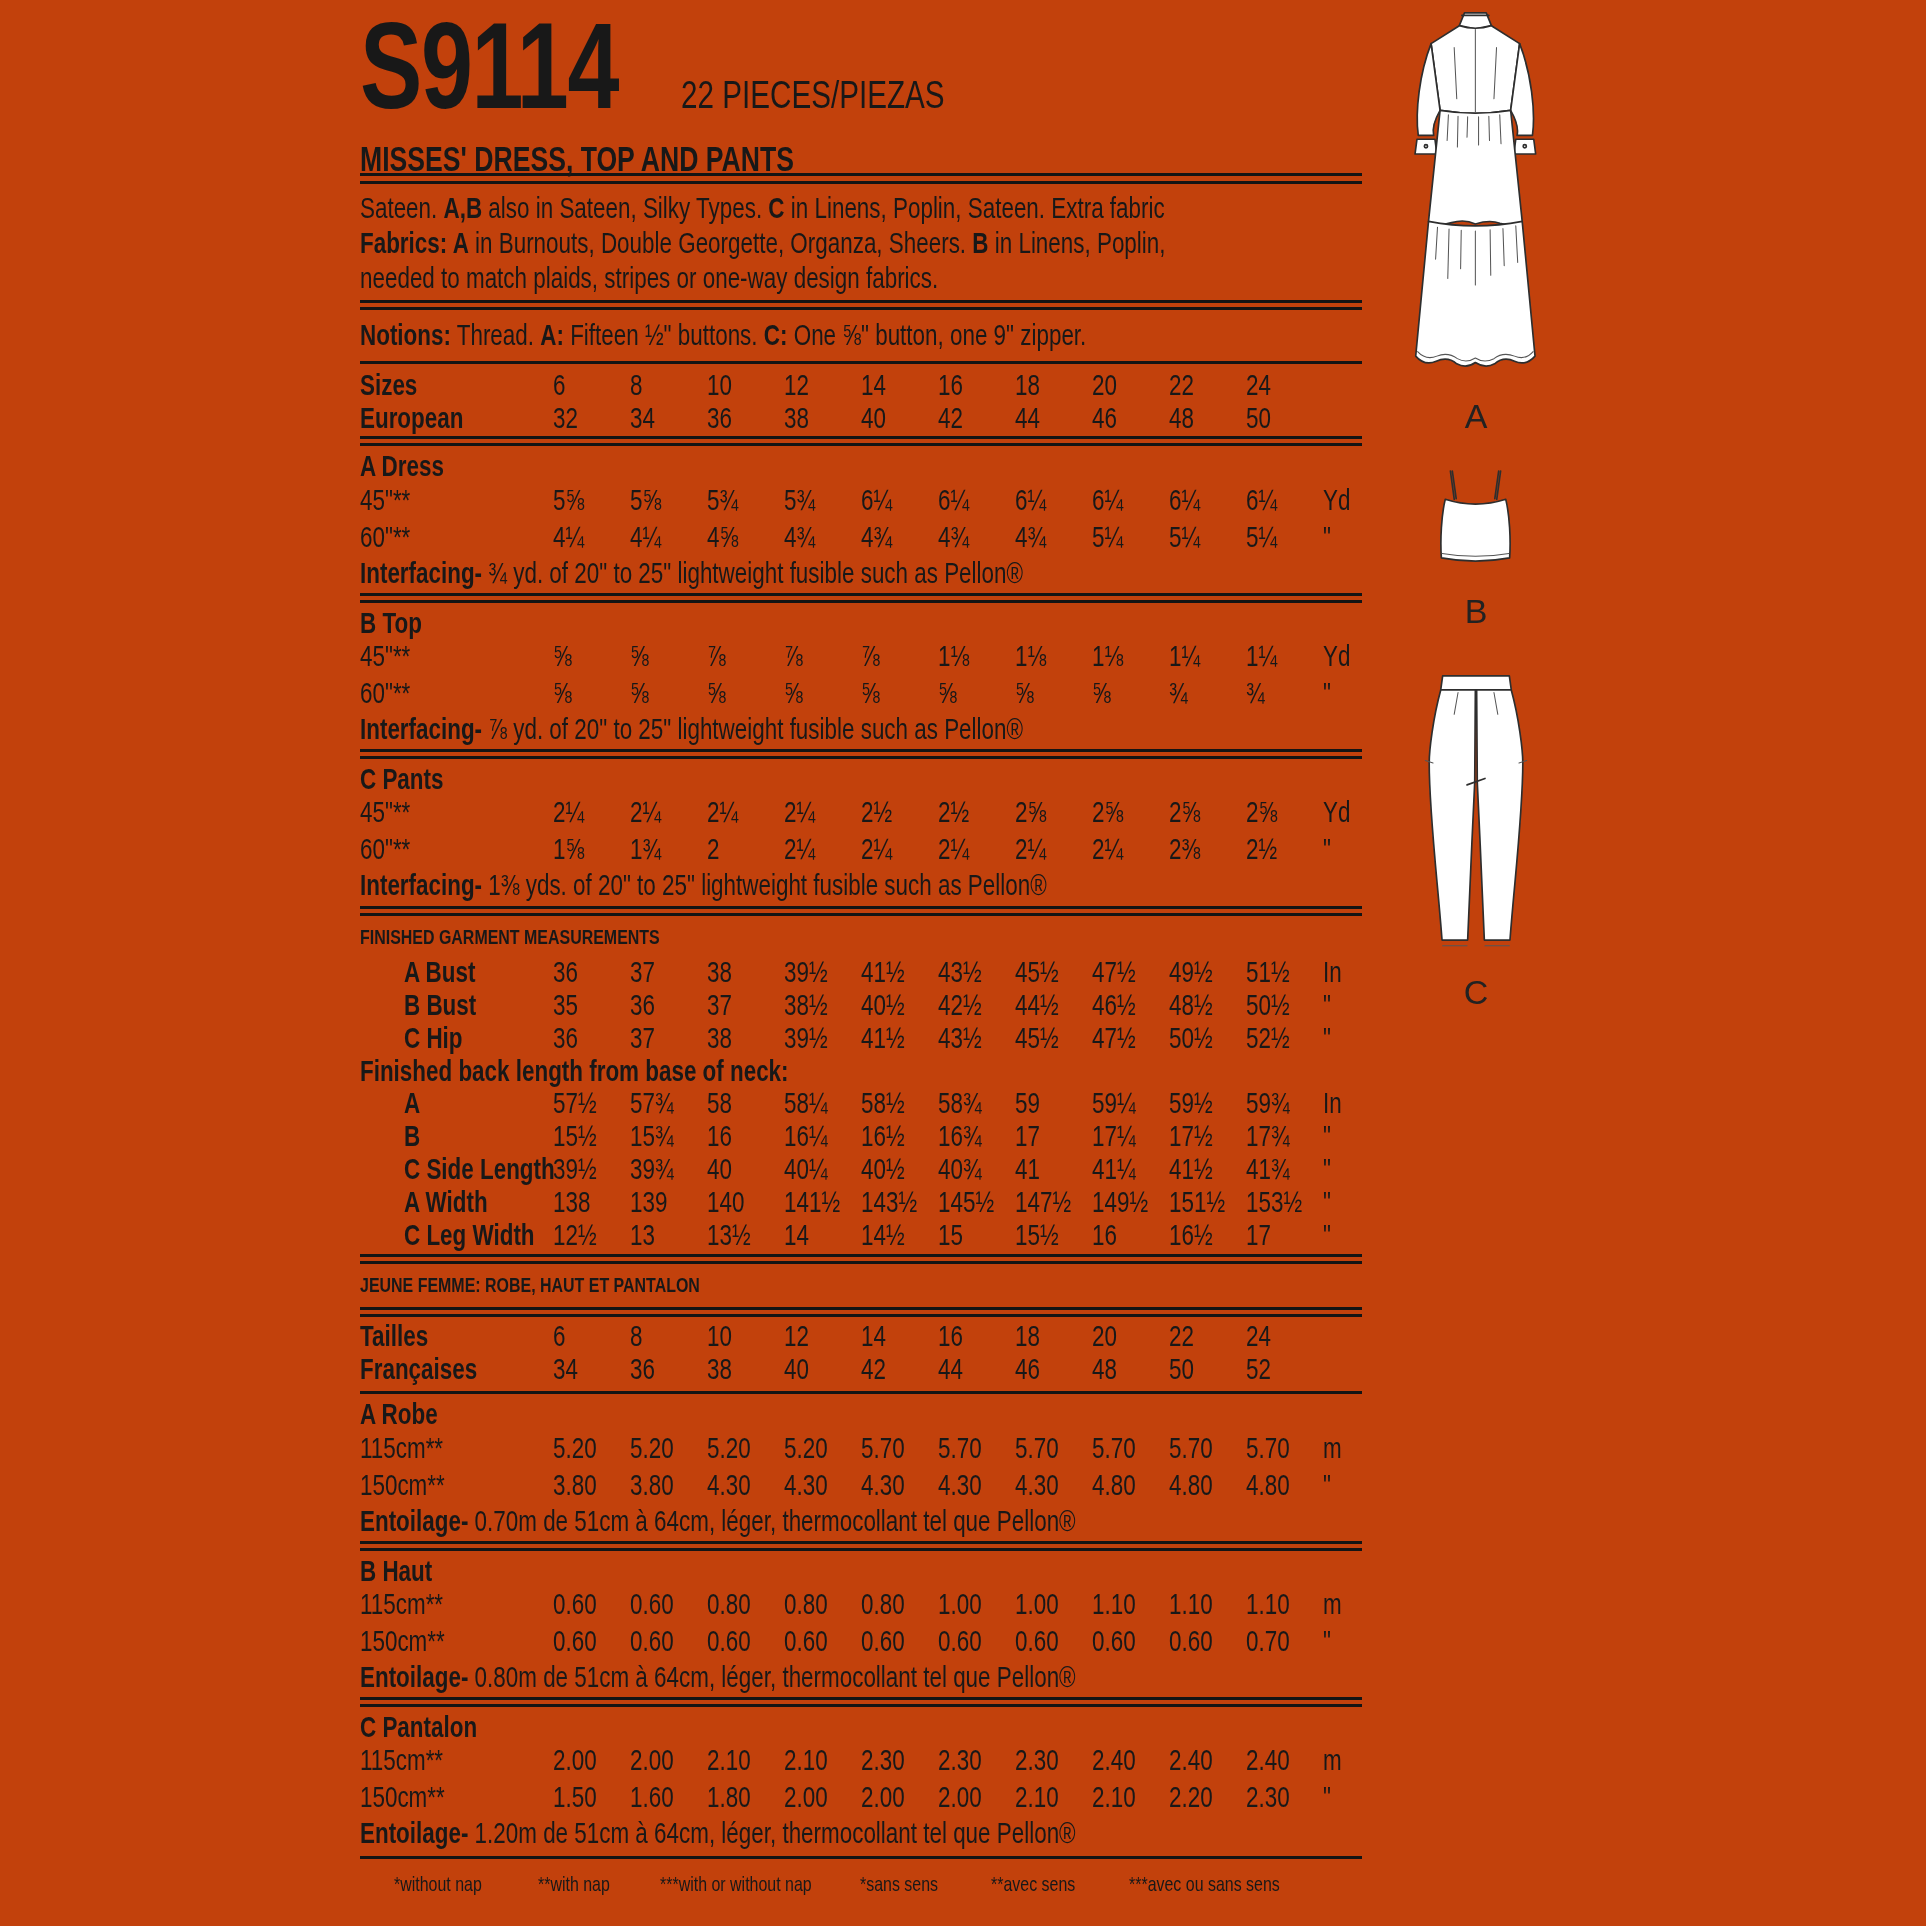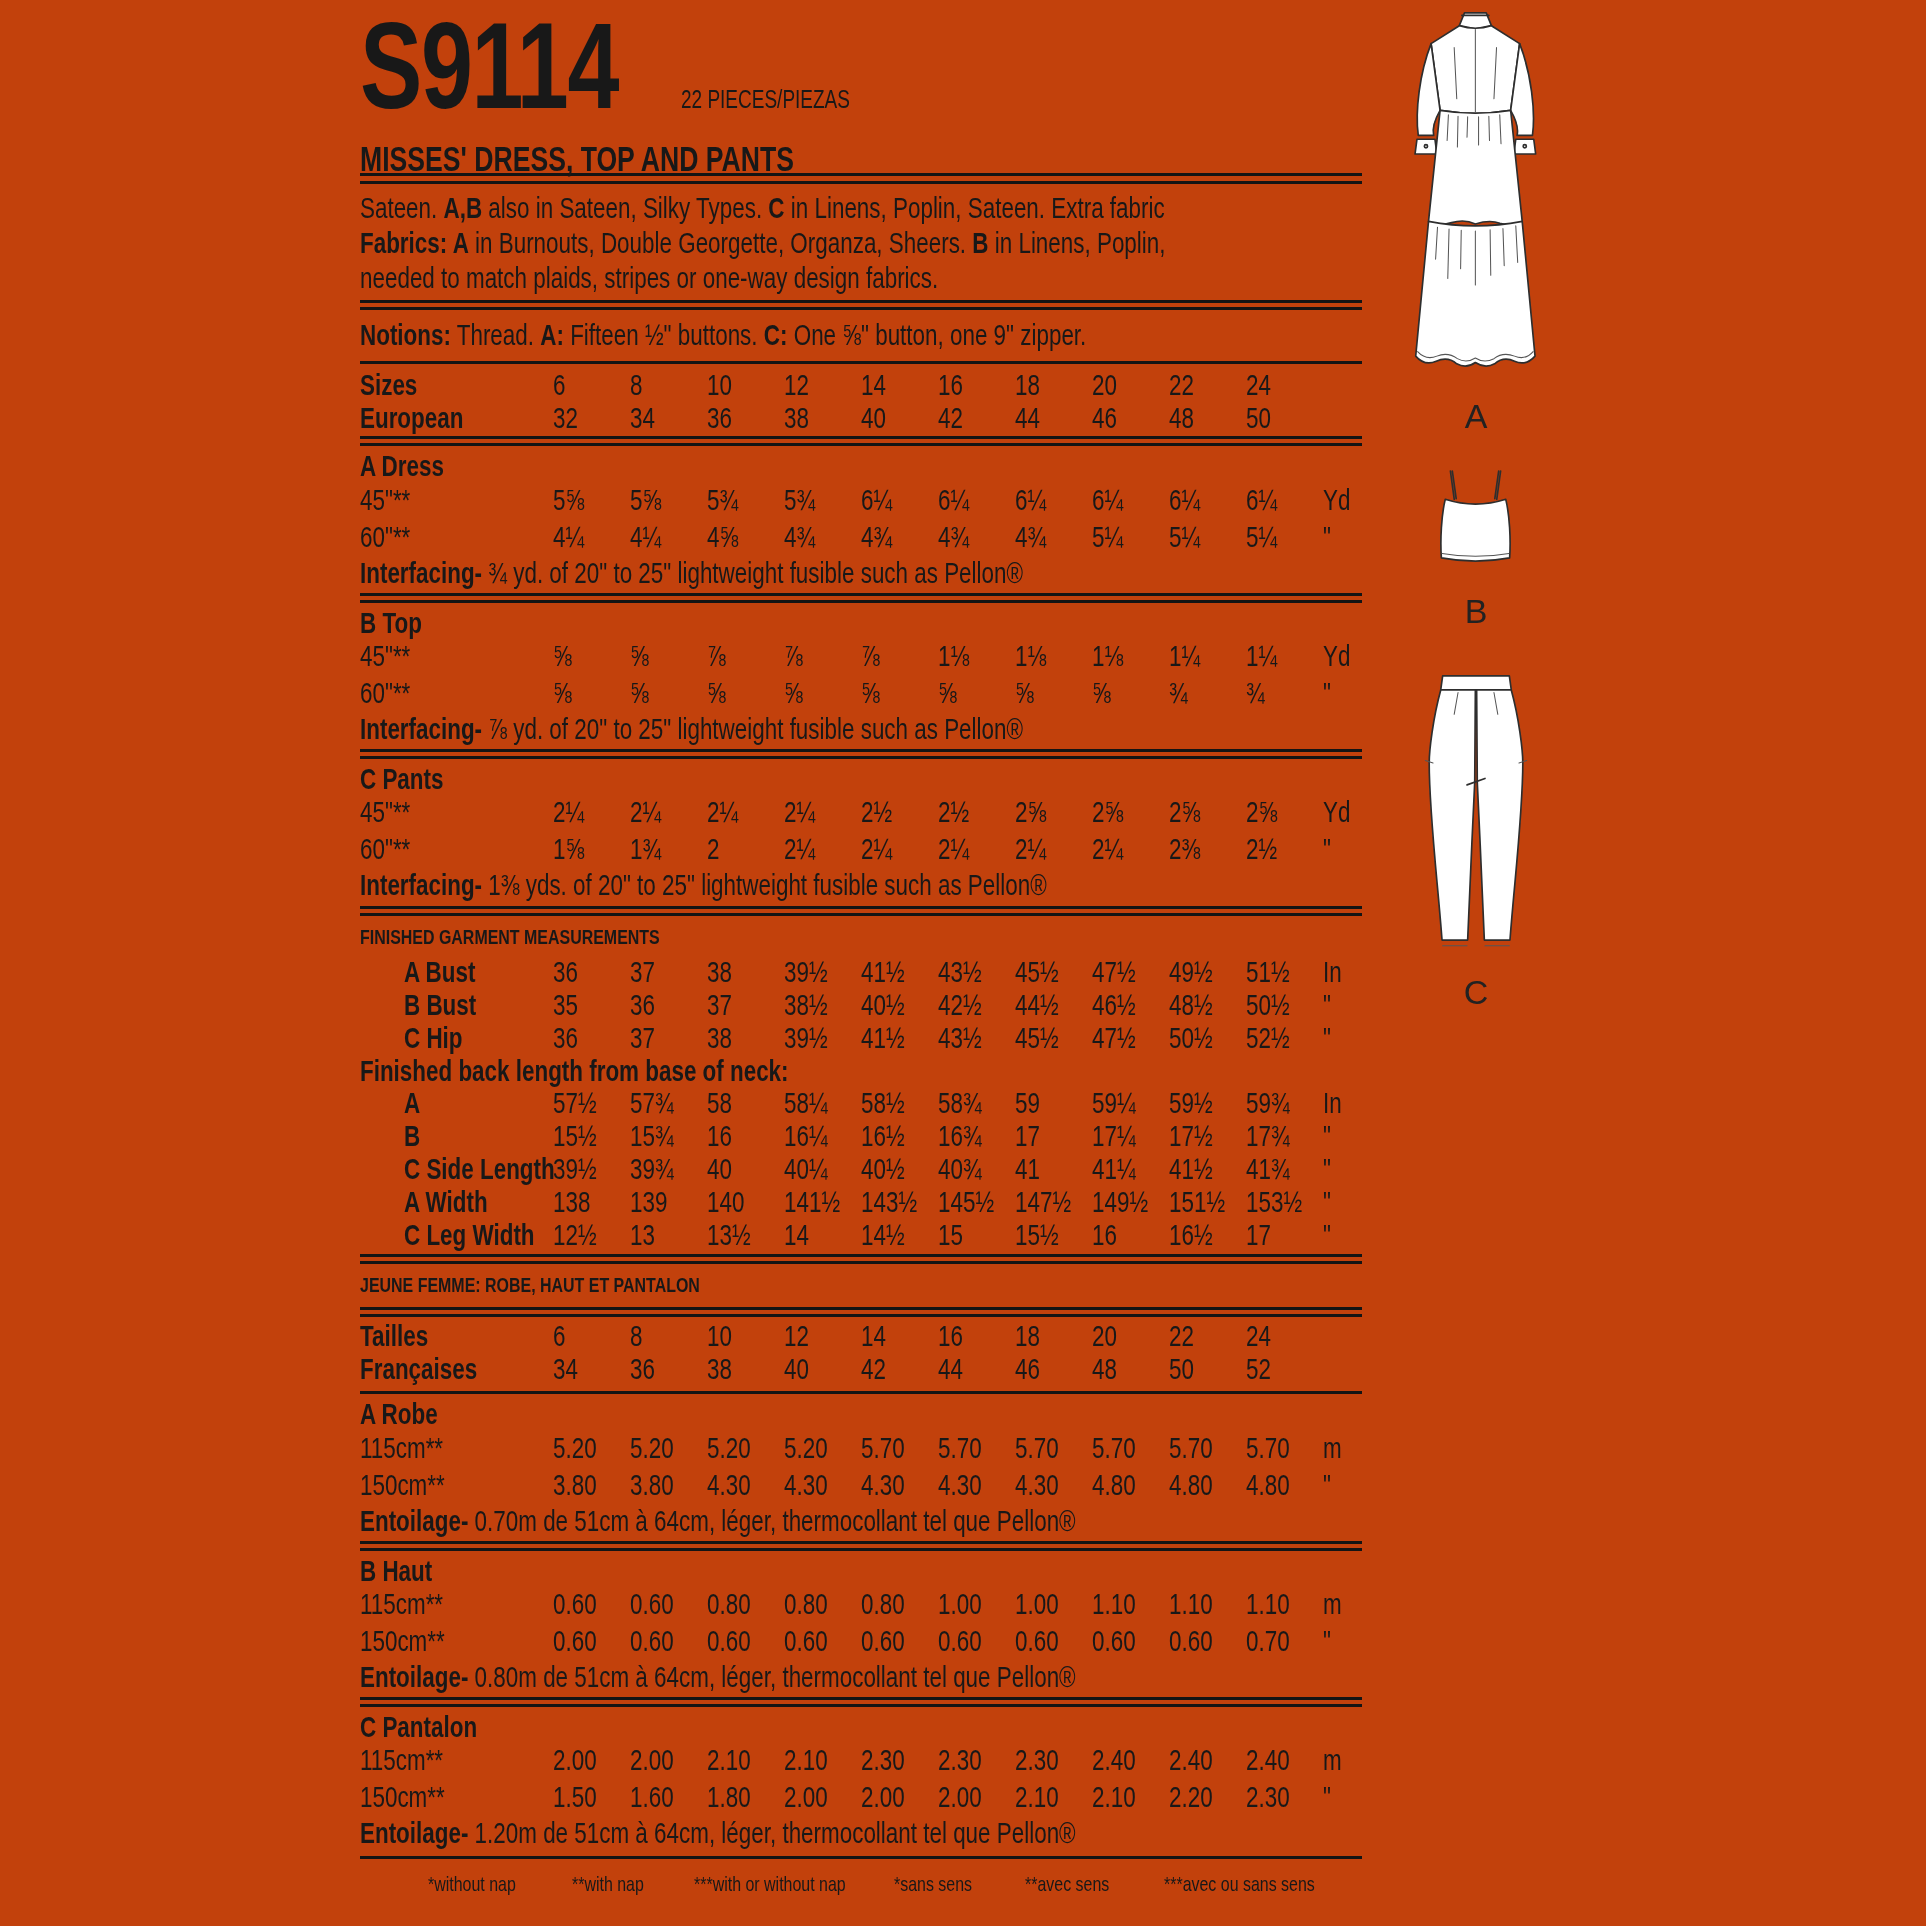--- a/index.html
+++ b/index.html
@@ -5,21 +5,21 @@
   html,body{margin:0;padding:0;background:#ffffff;}
   #page{position:relative;width:1926px;height:1926px;background:#c2410c;overflow:hidden;
         font-family:"Liberation Sans", sans-serif;color:#181818;}
   .cx{display:inline-block;transform:scaleX(0.76);transform-origin:0 50%;white-space:nowrap;}
 
   #content{position:absolute;left:360px;top:14px;width:1002px;}
 
   
   #titlebar{display:flex;align-items:baseline;height:108px;}
   #pattern-number{font-size:123px;font-weight:700;line-height:103px;letter-spacing:-1.9px;}
-  #pieces{font-size:25px;font-weight:400;margin-left:-18px;letter-spacing:0;}
+  #pieces{font-size:39px;font-weight:400;margin-left:-18px;letter-spacing:0;}
   #main-title{margin-top:16.7px;height:32px;font-size:35px;font-weight:700;text-decoration:underline;}
 
   .rule2{border-top:3.2px solid #141414;border-bottom:3.2px solid #141414;height:10.3px;
          box-sizing:border-box;margin:2.6px 0;}
   .rule1{border-top:3.9px solid #141414;height:3.9px;box-sizing:border-box;margin:5.1px 0 2.6px 0;}
 
   .para{font-size:29.5px;line-height:35px;margin:6.4px 0 5.1px 0;}
   .para b{font-weight:700;}
   #notions-line{font-size:29.5px;margin:7.7px 0 9px 0;}
 
@@ -32,21 +32,21 @@
   .section{height:32px;} .sectionlg{height:37px;}
   .section .lbl,.sectionlg .lbl{grid-column:1/-1;font-weight:700;}
   .sectionlg .lbl{font-size:21px;}
   .section .cell:not(.lbl),.sectionlg .cell:not(.lbl){display:none;}
   .note{height:35px;}
   .notewrap{display:none;font-size:29.5px;}
   .note .notewrap{display:block;grid-column:1/-1;}
   .rule1.trow,.rule2.trow{display:block;}
 
   
-  #footnotes{display:flex;justify-content:flex-end;margin-top:11.6px;font-size:21px;}
+  #footnotes{display:flex;justify-content:center;margin-top:11.6px;font-size:21px;}
   .fngroup{display:flex;gap:28px;}
 
   
   #views{position:absolute;left:1400px;top:9px;width:152px;}
   .view-label{position:absolute;left:0;width:152px;text-align:center;
               font-size:34px;font-weight:400;color:#222;}
   .lineart{position:absolute;}
   .lineart path,.lineart line,.lineart circle,.lineart polyline{
      fill:none;stroke:#2e2e2e;stroke-width:2.6;stroke-linecap:round;stroke-linejoin:round;}
   .lineart .fillw{fill:#ffffff;}

